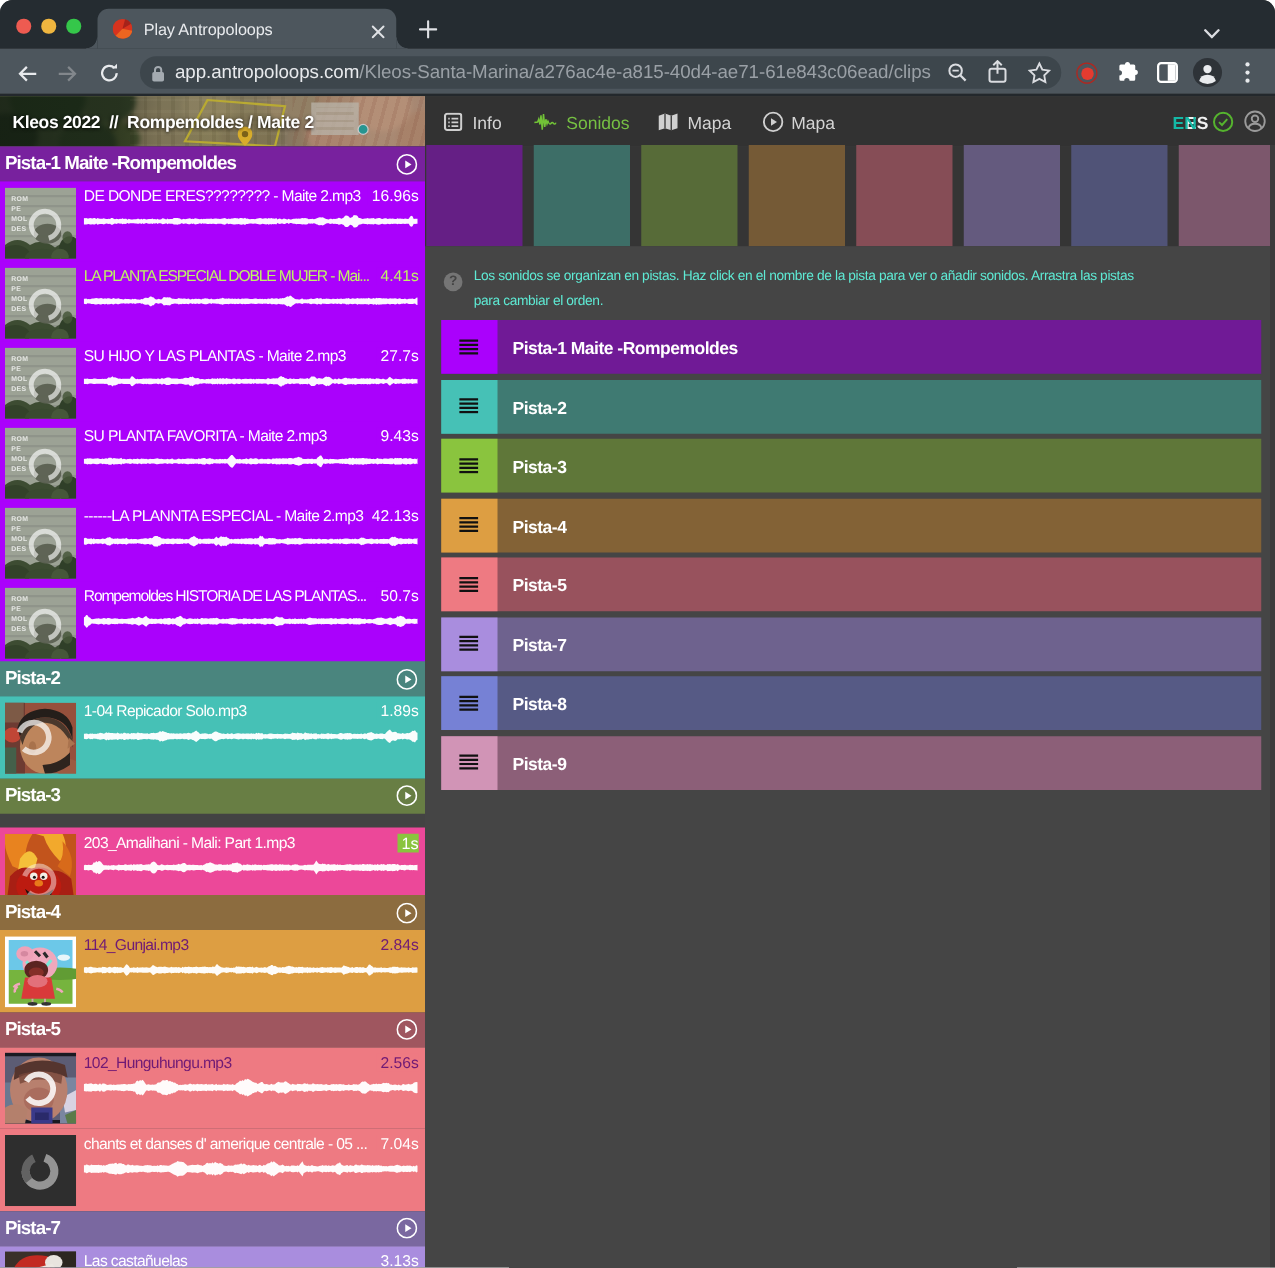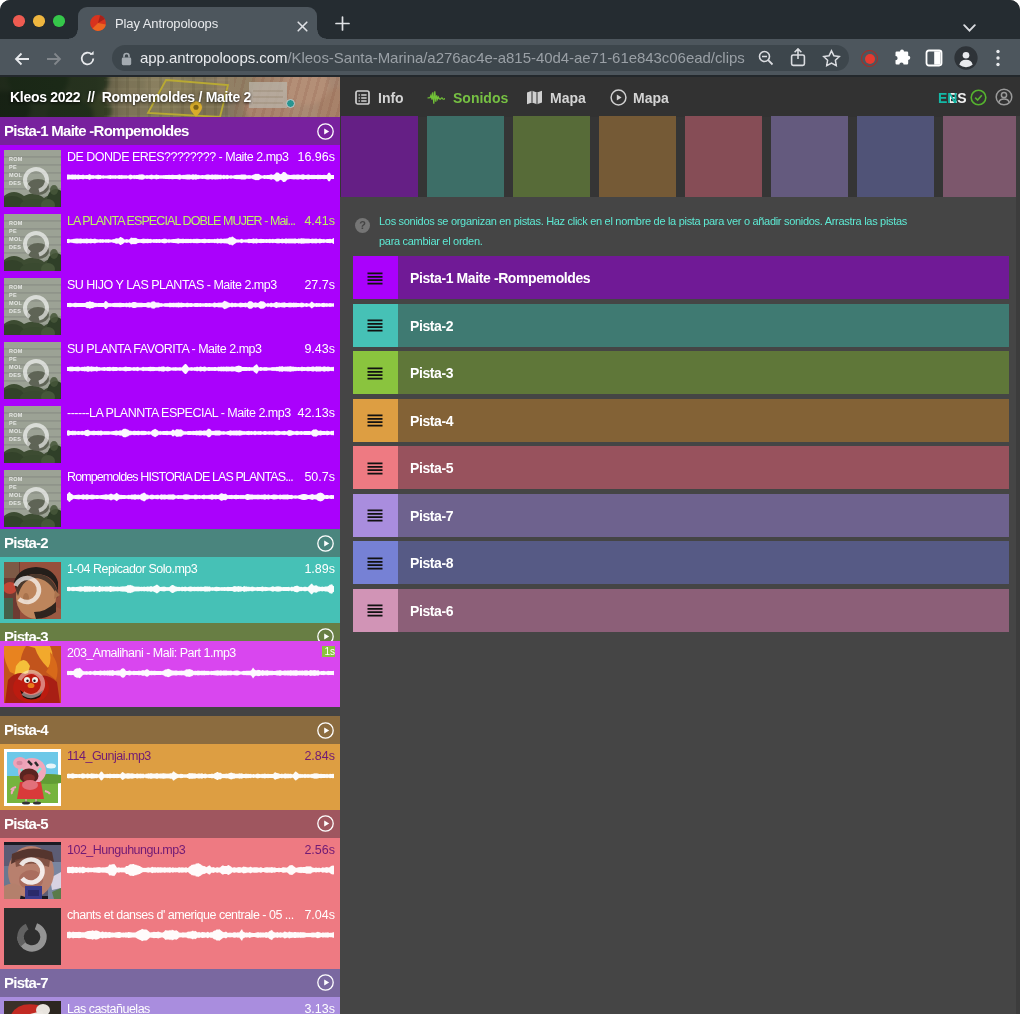--- a/index.html
+++ b/index.html
@@ -4,21 +4,21 @@
 html,body{width:1020px;height:1014px;overflow:hidden;background:#fff}
 body{font-family:"Liberation Sans",sans-serif;position:relative}
 .abs{position:absolute}
 #win{position:absolute;inset:0;border-radius:10px 10px 0 0;overflow:hidden;background:#434343}
 #tabstrip{position:absolute;left:0;top:0;width:1020px;height:39px;background:#252c31}
 #toolbar{position:absolute;left:0;top:39px;width:1020px;height:36px;background:#4d565d}
 #tbline{position:absolute;left:0;top:75px;width:1020px;height:2px;background:#23282c}
 .tl{position:absolute;top:15.3px;width:11.5px;height:11.5px;border-radius:50%}
 #tab{position:absolute;left:78px;top:7px;width:239px;height:32px;background:#4d565d;border-radius:9px 9px 0 0}
 #omni{position:absolute;left:112px;top:45px;width:737px;height:26px;border-radius:13px;background:#3d464c}
-.navitem{position:absolute;top:90px;color:#d4d4d4;font-size:14px;font-weight:700}
+.navitem{position:absolute;top:90px;color:#d4d4d4;font-size:14px;font-weight:400}
 .cliptitle{font-size:12.5px;letter-spacing:-0.5px;white-space:nowrap;overflow:hidden}
 .trackname{position:absolute;left:4px;top:5px;color:#fff;font-size:15px;font-weight:700;letter-spacing:-0.75px;white-space:nowrap}
 </style></head><body>
 <div id="win">
 
 <div id="tabstrip"></div>
 <div class="tl" style="left:13px;background:#ee5b51"></div>
 <div class="tl" style="left:33px;background:#efb63f"></div>
 <div class="tl" style="left:53px;background:#35c74a"></div>
 <div id="tab"></div>
@@ -210,21 +210,21 @@
       <div class="abs" style="left:14px;top:14.5px"><svg width="16" height="13" viewBox="0 0 16 13">
           <path d="M0.5 1.4 h15 M0.5 4.8 h15 M0.5 8.2 h15 M0.5 11.6 h15" stroke="#111" stroke-width="1.8"></path>
         </svg></div>
       <div class="abs" style="left:57px;top:14px;color:#fff;font-size:14px;font-weight:700;letter-spacing:-0.4px">Pista-8</div>
     </div>
 <div class="abs" style="left:353px;top:588.5px;width:656px;height:43px;background:#8c5f78">
       <div class="abs" style="left:0;top:0;width:45px;height:43px;background:#d194b6"></div>
       <div class="abs" style="left:14px;top:14.5px"><svg width="16" height="13" viewBox="0 0 16 13">
           <path d="M0.5 1.4 h15 M0.5 4.8 h15 M0.5 8.2 h15 M0.5 11.6 h15" stroke="#111" stroke-width="1.8"></path>
         </svg></div>
-      <div class="abs" style="left:57px;top:14px;color:#fff;font-size:14px;font-weight:700;letter-spacing:-0.4px">Pista-6</div>
+      <div class="abs" style="left:57px;top:14px;color:#fff;font-size:14px;font-weight:700;letter-spacing:-0.4px">Pista-9</div>
     </div>
 <div class="abs" style="left:0;top:117px;width:340px;height:897px;background:#434343;overflow:hidden">
 <div class="abs" style="left:0;top:0px;width:340px;height:28px;background:#78219e">
         <div class="trackname">Pista-1 Maite -Rompemoldes</div>
         <div class="abs" style="left:317px;top:5.5px"><svg width="17" height="17" viewBox="0 0 17 17">
             <circle cx="8.5" cy="8.5" r="7.7" fill="none" stroke="#fff" stroke-width="1.3"></circle>
             <path d="M7.2 5.4 L12.2 8.5 L7.2 11.6 Z" fill="#fff"></path>
           </svg></div>
       </div>
 <div class="abs" style="left:0;top:28px;width:400px;height:65.5px;background:#aa01fc">
@@ -465,41 +465,41 @@
           </div>
         </div>
       </div>
 <div class="abs" style="left:0;top:505.5px;width:340px;height:28px;background:#687e44">
         <div class="trackname">Pista-3</div>
         <div class="abs" style="left:317px;top:5.5px"><svg width="17" height="17" viewBox="0 0 17 17">
             <circle cx="8.5" cy="8.5" r="7.7" fill="none" stroke="#fff" stroke-width="1.3"></circle>
             <path d="M7.2 5.4 L12.2 8.5 L7.2 11.6 Z" fill="#fff"></path>
           </svg></div>
       </div>
-<div class="abs" style="left:0;top:524px;width:368px;height:65.5px;background:#d946ef">
+<div class="abs" style="left:0;top:545px;width:368px;height:65.5px;background:#ec4899">
         <div class="abs" style="left:4px;top:4.5px;width:57px;height:57px;overflow:hidden">
           <svg width="57" height="57" viewBox="0 0 57 57" style="display:block">
             <rect width="57" height="57" fill="#c2541c"></rect>
             <path d="M0 0 L22 0 Q12 16 20 32 L6 26 Q0 14 0 8 Z" fill="#e8831f"></path>
             <path d="M24 0 L46 0 Q52 12 44 22 Q34 12 31 2 Z" fill="#f2a92c"></path>
             <path d="M46 6 Q57 18 52 34 L42 26 Q48 18 46 6 Z" fill="#d86a1a"></path>
             <path d="M12 20 Q20 8 26 20 L22 34 L10 32 Z" fill="#f4c03a"></path>
             <path d="M4 34 Q16 20 30 34 Q40 24 53 36 L56 57 L1 57 Z" fill="#a81f14"></path>
             <ellipse cx="27" cy="42" rx="18" ry="15" fill="#bc1b10"></ellipse>
             <circle cx="23" cy="34" r="3" fill="#f2efe6"></circle>
             <circle cx="31" cy="34" r="3" fill="#f2efe6"></circle>
             <circle cx="23.5" cy="34.7" r="1.2" fill="#151515"></circle>
             <circle cx="30.5" cy="34.7" r="1.2" fill="#151515"></circle>
             <ellipse cx="27" cy="39.5" rx="3.4" ry="2.6" fill="#e87a1a"></ellipse>
             <path d="M16 44 Q27 54 39 44 L36 51 Q27 56 19 51 Z" fill="#230f0a"></path>
             <circle cx="27" cy="38" r="12" fill="none" stroke="#fff" stroke-opacity="0.45" stroke-width="4.2" stroke-dasharray="40 14" transform="rotate(-60 27 38)"></circle>
           </svg>
         </div>
         <div class="abs" style="left:67px;top:5px;width:268px;color:#fff">
-          <div class="cliptitle">203_Amalihani - Mali: Part 1.mp3<span style="position:absolute;right:0;top:0;background:#8ac43e;font-size:10px;letter-spacing:0">&nbsp;1s</span></div>
+          <div class="cliptitle">203_Amalihani - Mali: Part 1.mp3<span style="position:absolute;right:0;top:0;background:#8ac43e;font-size:13px;letter-spacing:0">&nbsp;1s</span></div>
           <div class="abs" style="left:0;top:19px;width:268px;height:16px">
             <svg width="268" height="16" viewBox="0 0 268 16" style="display:block">
               <path d="M0,6.3 L1,5.8 L2,6.0 L3,5.9 L4,5.7 L5,6.0 L6,6.0 L7,5.5 L8,3.8 L9,4.1 L10,2.8 L11,3.8 L12,2.7 L13,3.0 L14,3.8 L15,5.1 L16,6.1 L17,6.2 L18,6.2 L19,6.3 L20,6.1 L21,6.5 L22,6.2 L23,6.1 L24,5.9 L25,6.4 L26,6.3 L27,6.1 L28,5.5 L29,6.0 L30,5.9 L31,6.0 L32,6.0 L33,5.4 L34,5.5 L35,5.9 L36,5.7 L37,5.7 L38,5.3 L39,6.2 L40,5.2 L41,5.8 L42,5.6 L43,5.3 L44,5.5 L45,5.3 L46,5.1 L47,5.7 L48,6.0 L49,5.8 L50,5.6 L51,5.6 L52,5.3 L53,5.6 L54,4.2 L55,3.5 L56,3.2 L57,3.5 L58,4.5 L59,6.0 L60,6.1 L61,6.1 L62,5.4 L63,5.5 L64,5.9 L65,6.2 L66,6.0 L67,5.8 L68,5.9 L69,6.0 L70,5.9 L71,5.9 L72,5.6 L73,5.9 L74,5.7 L75,5.5 L76,5.0 L77,5.5 L78,5.2 L79,4.5 L80,4.3 L81,4.4 L82,5.5 L83,5.9 L84,5.8 L85,5.7 L86,6.0 L87,5.8 L88,5.7 L89,5.9 L90,6.0 L91,6.0 L92,6.1 L93,6.1 L94,5.9 L95,6.3 L96,5.8 L97,5.4 L98,4.5 L99,4.6 L100,4.3 L101,3.8 L102,4.1 L103,4.5 L104,4.9 L105,5.5 L106,5.5 L107,5.8 L108,5.4 L109,5.4 L110,5.4 L111,6.0 L112,5.7 L113,5.8 L114,5.7 L115,5.4 L116,5.9 L117,5.4 L118,5.5 L119,4.3 L120,4.5 L121,4.3 L122,4.2 L123,3.9 L124,4.7 L125,4.8 L126,5.5 L127,6.3 L128,5.5 L129,5.9 L130,5.7 L131,5.4 L132,5.7 L133,5.7 L134,6.1 L135,5.5 L136,5.9 L137,5.4 L138,5.8 L139,5.9 L140,5.8 L141,5.9 L142,5.7 L143,6.4 L144,5.8 L145,6.0 L146,5.9 L147,5.7 L148,5.7 L149,5.6 L150,5.4 L151,5.3 L152,5.8 L153,5.5 L154,5.3 L155,5.7 L156,5.7 L157,5.2 L158,5.8 L159,5.3 L160,5.8 L161,5.7 L162,5.7 L163,5.7 L164,5.5 L165,6.1 L166,6.3 L167,5.8 L168,5.7 L169,5.4 L170,5.6 L171,5.5 L172,6.1 L173,6.3 L174,6.4 L175,6.3 L176,6.1 L177,5.7 L178,6.1 L179,5.8 L180,5.8 L181,5.8 L182,5.7 L183,5.7 L184,5.6 L185,4.2 L186,2.4 L187,3.8 L188,5.0 L189,5.2 L190,5.3 L191,4.8 L192,5.1 L193,5.0 L194,5.7 L195,5.3 L196,5.1 L197,5.7 L198,5.5 L199,5.6 L200,5.3 L201,5.3 L202,5.9 L203,5.4 L204,6.0 L205,5.6 L206,6.0 L207,6.0 L208,5.9 L209,5.8 L210,5.5 L211,5.4 L212,5.6 L213,5.1 L214,5.6 L215,5.8 L216,5.9 L217,5.6 L218,5.6 L219,5.6 L220,5.7 L221,5.3 L222,5.7 L223,5.2 L224,5.2 L225,5.5 L226,5.5 L227,5.2 L228,5.5 L229,5.1 L230,5.5 L231,5.6 L232,6.0 L233,5.3 L234,5.9 L235,5.2 L236,5.8 L237,5.8 L238,5.2 L239,5.6 L240,5.2 L241,5.8 L242,5.9 L243,5.1 L244,5.3 L245,5.2 L246,5.5 L247,5.1 L248,5.2 L249,5.2 L250,5.8 L251,5.1 L252,5.8 L253,6.4 L254,6.0 L255,6.0 L256,5.9 L257,5.7 L258,6.2 L259,6.2 L260,6.2 L261,5.8 L262,6.0 L263,5.9 L264,6.1 L265,5.9 L266,5.9 L267,5.7 L267,10.3 L266,10.1 L265,10.1 L264,9.9 L263,10.1 L262,10.0 L261,10.2 L260,9.8 L259,9.8 L258,9.8 L257,10.3 L256,10.1 L255,10.0 L254,10.0 L253,9.6 L252,10.2 L251,10.9 L250,10.2 L249,10.8 L248,10.8 L247,10.9 L246,10.5 L245,10.8 L244,10.7 L243,10.9 L242,10.1 L241,10.2 L240,10.8 L239,10.4 L238,10.8 L237,10.2 L236,10.2 L235,10.8 L234,10.1 L233,10.7 L232,10.0 L231,10.4 L230,10.5 L229,10.9 L228,10.5 L227,10.8 L226,10.5 L225,10.5 L224,10.8 L223,10.8 L222,10.3 L221,10.7 L220,10.3 L219,10.4 L218,10.4 L217,10.4 L216,10.1 L215,10.2 L214,10.4 L213,10.9 L212,10.4 L211,10.6 L210,10.5 L209,10.2 L208,10.1 L207,10.0 L206,10.0 L205,10.4 L204,10.0 L203,10.6 L202,10.1 L201,10.7 L200,10.7 L199,10.4 L198,10.5 L197,10.3 L196,10.9 L195,10.7 L194,10.3 L193,11.0 L192,10.9 L191,11.2 L190,10.7 L189,10.8 L188,11.0 L187,12.2 L186,13.6 L185,11.8 L184,10.4 L183,10.3 L182,10.3 L181,10.2 L180,10.2 L179,10.2 L178,9.9 L177,10.3 L176,9.9 L175,9.7 L174,9.6 L173,9.7 L172,9.9 L171,10.5 L170,10.4 L169,10.6 L168,10.3 L167,10.2 L166,9.7 L165,9.9 L164,10.5 L163,10.3 L162,10.3 L161,10.3 L160,10.2 L159,10.7 L158,10.2 L157,10.8 L156,10.3 L155,10.3 L154,10.7 L153,10.5 L152,10.2 L151,10.7 L150,10.6 L149,10.4 L148,10.3 L147,10.3 L146,10.1 L145,10.0 L144,10.2 L143,9.6 L142,10.3 L141,10.1 L140,10.2 L139,10.1 L138,10.2 L137,10.6 L136,10.1 L135,10.5 L134,9.9 L133,10.3 L132,10.3 L131,10.6 L130,10.3 L129,10.1 L128,10.5 L127,9.7 L126,10.5 L125,11.2 L124,11.3 L123,12.1 L122,11.8 L121,11.7 L120,11.5 L119,11.7 L118,10.5 L117,10.6 L116,10.1 L115,10.6 L114,10.3 L113,10.2 L112,10.3 L111,10.0 L110,10.6 L109,10.6 L108,10.6 L107,10.2 L106,10.5 L105,10.5 L104,11.1 L103,11.5 L102,11.9 L101,12.2 L100,11.7 L99,11.4 L98,11.5 L97,10.6 L96,10.2 L95,9.7 L94,10.1 L93,9.9 L92,9.9 L91,10.0 L90,10.0 L89,10.1 L88,10.3 L87,10.2 L86,10.0 L85,10.3 L84,10.2 L83,10.1 L82,10.5 L81,11.6 L80,11.7 L79,11.5 L78,10.8 L77,10.5 L76,11.0 L75,10.5 L74,10.3 L73,10.1 L72,10.4 L71,10.1 L70,10.1 L69,10.0 L68,10.1 L67,10.2 L66,10.0 L65,9.8 L64,10.1 L63,10.5 L62,10.6 L61,9.9 L60,9.9 L59,10.0 L58,11.5 L57,12.5 L56,12.8 L55,12.5 L54,11.8 L53,10.4 L52,10.7 L51,10.4 L50,10.4 L49,10.2 L48,10.0 L47,10.3 L46,10.9 L45,10.7 L44,10.5 L43,10.7 L42,10.4 L41,10.2 L40,10.8 L39,9.8 L38,10.7 L37,10.3 L36,10.3 L35,10.1 L34,10.5 L33,10.6 L32,10.0 L31,10.0 L30,10.1 L29,10.0 L28,10.5 L27,9.9 L26,9.7 L25,9.6 L24,10.1 L23,9.9 L22,9.8 L21,9.5 L20,9.9 L19,9.7 L18,9.8 L17,9.8 L16,9.9 L15,10.9 L14,12.2 L13,13.0 L12,13.3 L11,12.2 L10,13.2 L9,11.9 L8,12.2 L7,10.5 L6,10.0 L5,10.0 L4,10.3 L3,10.1 L2,10.0 L1,10.2 L0,9.7 Z" fill="#fff" fill-opacity="0.97"></path>
             </svg>
           </div>
         </div>
       </div>
 <div class="abs" style="left:0;top:599.0px;width:340px;height:28px;background:#8c6c3f">
         <div class="trackname">Pista-4</div>
         <div class="abs" style="left:317px;top:5.5px"><svg width="17" height="17" viewBox="0 0 17 17">

